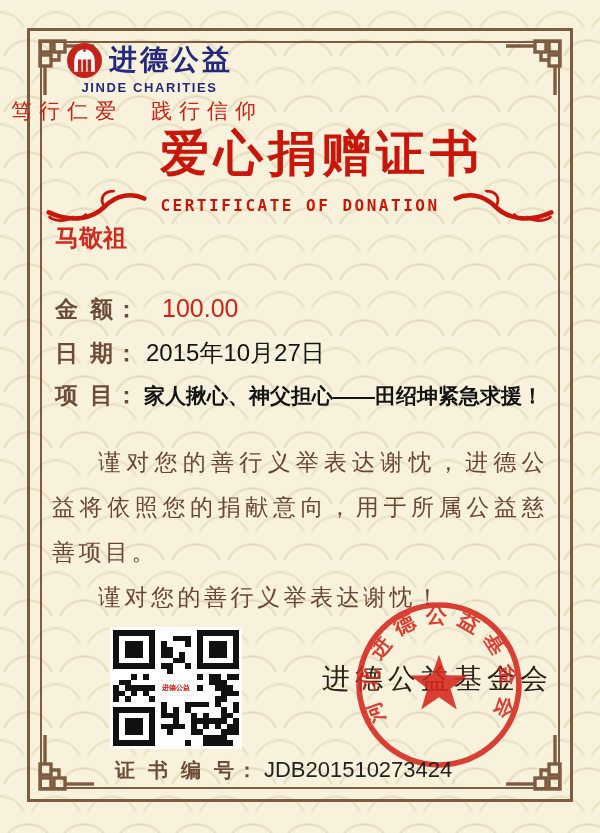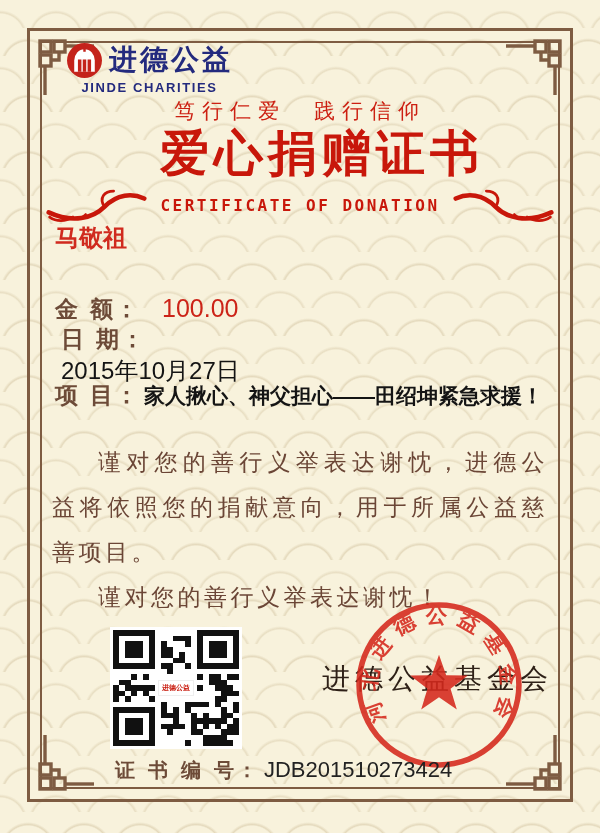--- a/index.html
+++ b/index.html
@@ -20,34 +20,34 @@
   .corner.tr{right:37px; top:38px; transform:rotate(90deg);}
   .corner.br{right:37px; bottom:41px; transform:rotate(180deg);}
   .corner.bl{left:37px; bottom:41px; transform:rotate(270deg);}
 
   .logo-row{position:absolute; left:66px; top:42px;}
   .logo-top{display:flex; align-items:center;}
   .logo-icon{width:37px; height:37px; flex:0 0 auto;}
   .org-cn{font-family:"DejaVu Serif", serif; font-weight:bold; font-size:28px; color:#232a7e; letter-spacing:3px; margin-left:6px; line-height:1.1;}
   .org-en{font-size:13px; font-weight:bold; color:#232a7e; letter-spacing:1.6px; margin-top:1px; text-align:center;}
 
-  .motto{position:absolute; left:0; right:0; top:97px; text-align:center;
-    font-family:"DejaVu Serif", serif; font-size:21px; color:#cc2012; letter-spacing:7px; font-weight:500;}
+  .motto{position:absolute; left:0; right:0; top:97px; 
+    font-family:"DejaVu Serif", serif; font-size:21px; color:#cc2012; letter-spacing:7px; font-weight:500;padding-left:11px;}
   .main-title{position:absolute; left:0; right:0; top:121px; text-align:center;
     font-family:"DejaVu Serif", serif; font-size:49px; font-weight:bold; color:#c8170a; letter-spacing:5px;padding-left:44px;}
   .sub-row{position:absolute; left:0; right:0; top:188px; display:flex; justify-content:center; align-items:center; gap:13px;}
   .sub-title{font-family:"DejaVu Sans Mono", monospace; font-size:16px; font-weight:bold; color:#c8170a; letter-spacing:2.5px;}
   .flourish{width:102px; height:34px;}
   .flourish.right{transform:scaleX(-1);}
 
   .donor-name{position:absolute; left:55px; top:222px; font-size:24px; font-weight:bold; color:#d02a1e;}
 
   .field-row{position:absolute; left:55px; display:flex; align-items:baseline;}
   .field-label{font-family:"DejaVu Serif", serif; font-size:23px; font-weight:bold; color:#6d4b38; letter-spacing:2px;}
-  .row-amount{top:294px;} .row-date{top:324px;flex-direction:column;} .row-project{top:380px;}
+  .row-amount{top:294px;} .row-date{top:337px;} .row-project{top:380px;}
   .val-amount{font-size:25px; color:#cc2418; margin-left:22px;}
   .val-date{font-size:24px; color:#141414; margin-left:6px;}
   .val-project{font-size:21px; font-weight:bold; color:#141414; margin-left:4px; white-space:nowrap;}
 
   .body-text{position:absolute; left:52px; right:52px; top:440px;
     font-family:"DejaVu Serif", serif; font-size:23px; line-height:45px; color:#6b4636;
     letter-spacing:3.5px; text-align:justify;}
   .body-text p{margin:0; text-indent:2em;}
 
   .qr{position:absolute; left:110px; top:627px; width:132px; height:122px; background:#fff; padding:3px; box-sizing:border-box;}

